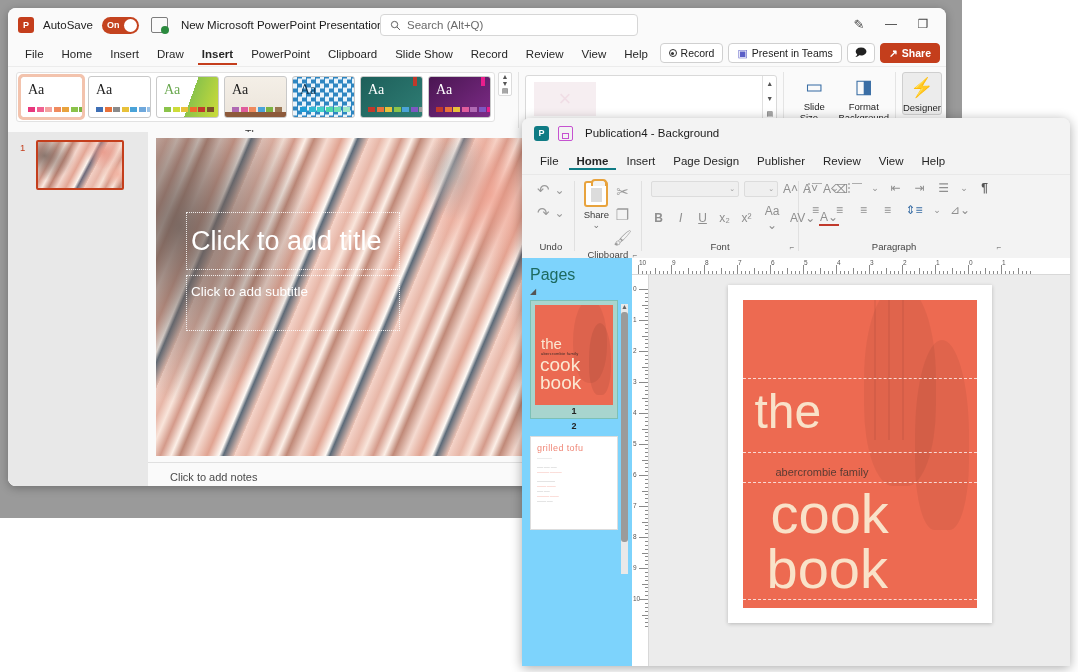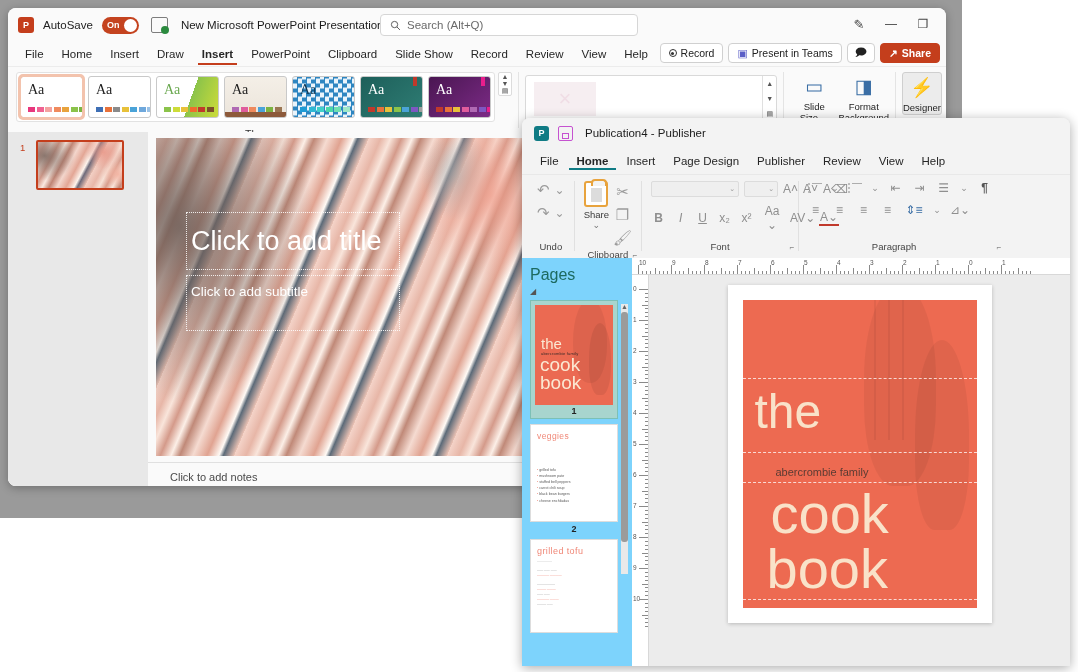--- a/index.html
+++ b/index.html
@@ -517,21 +517,21 @@
         </div>
       </div>
     </div>
   </div>
 
   <div class="pub-win">
 
     <div class="pub-title">
       <div class="pub-logo">P</div>
       <div class="pub-save"></div>
-      <span class="pub-doc">Publication4  -  Publisher</span>
+      <span class="pub-doc">Publication4  -  Background</span>
     </div>
 
     <div class="pub-tabs">
       <div class="pub-tab">File</div>
       <div class="pub-tab active">Home</div>
       <div class="pub-tab">Insert</div>
       <div class="pub-tab">Page Design</div>
       <div class="pub-tab">Publisher</div>
       <div class="pub-tab">Review</div>
       <div class="pub-tab">View</div>
@@ -658,33 +658,20 @@
           <div class="pg-cover">
             <span class="whisk"></span>
             <span class="spoon"></span>
             <span class="t1">the</span>
             <span class="t2">abercrombie family</span>
             <span class="t3"><span>cook</span><br><span>book</span></span>
           </div>
           <div class="pg-label">1</div>
         </div>
 
-        <div class="pg-thumb">
-          <div class="pg-white">
-            <div class="h">veggies</div>
-            <div class="lines">
-              <div>grilled tofu</div>
-              <div>mushroom pate</div>
-              <div>stuffed bell peppers</div>
-              <div>carrot chili soup</div>
-              <div>black bean burgers</div>
-              <div>cheese enchiladas</div>
-            </div>
-          </div>
-        </div>
         <div style="text-align:center;width:88px;font-size:9px;font-weight:bold;color:#222;margin:-3px 0 5px;">2</div>
 
         <div class="pg-thumb">
           <div class="pg-white pg-white2" style="height:92px;">
             <div class="h">grilled tofu</div>
             <div class="blk">
               <div style="color:#bbb;">—————</div>
               <div style="margin-top:4px;color:#999;">——  ——  ——</div>
               <div style="color:#f08878;">————  ————</div>
               <div style="margin-top:5px;color:#999;">——————</div>

